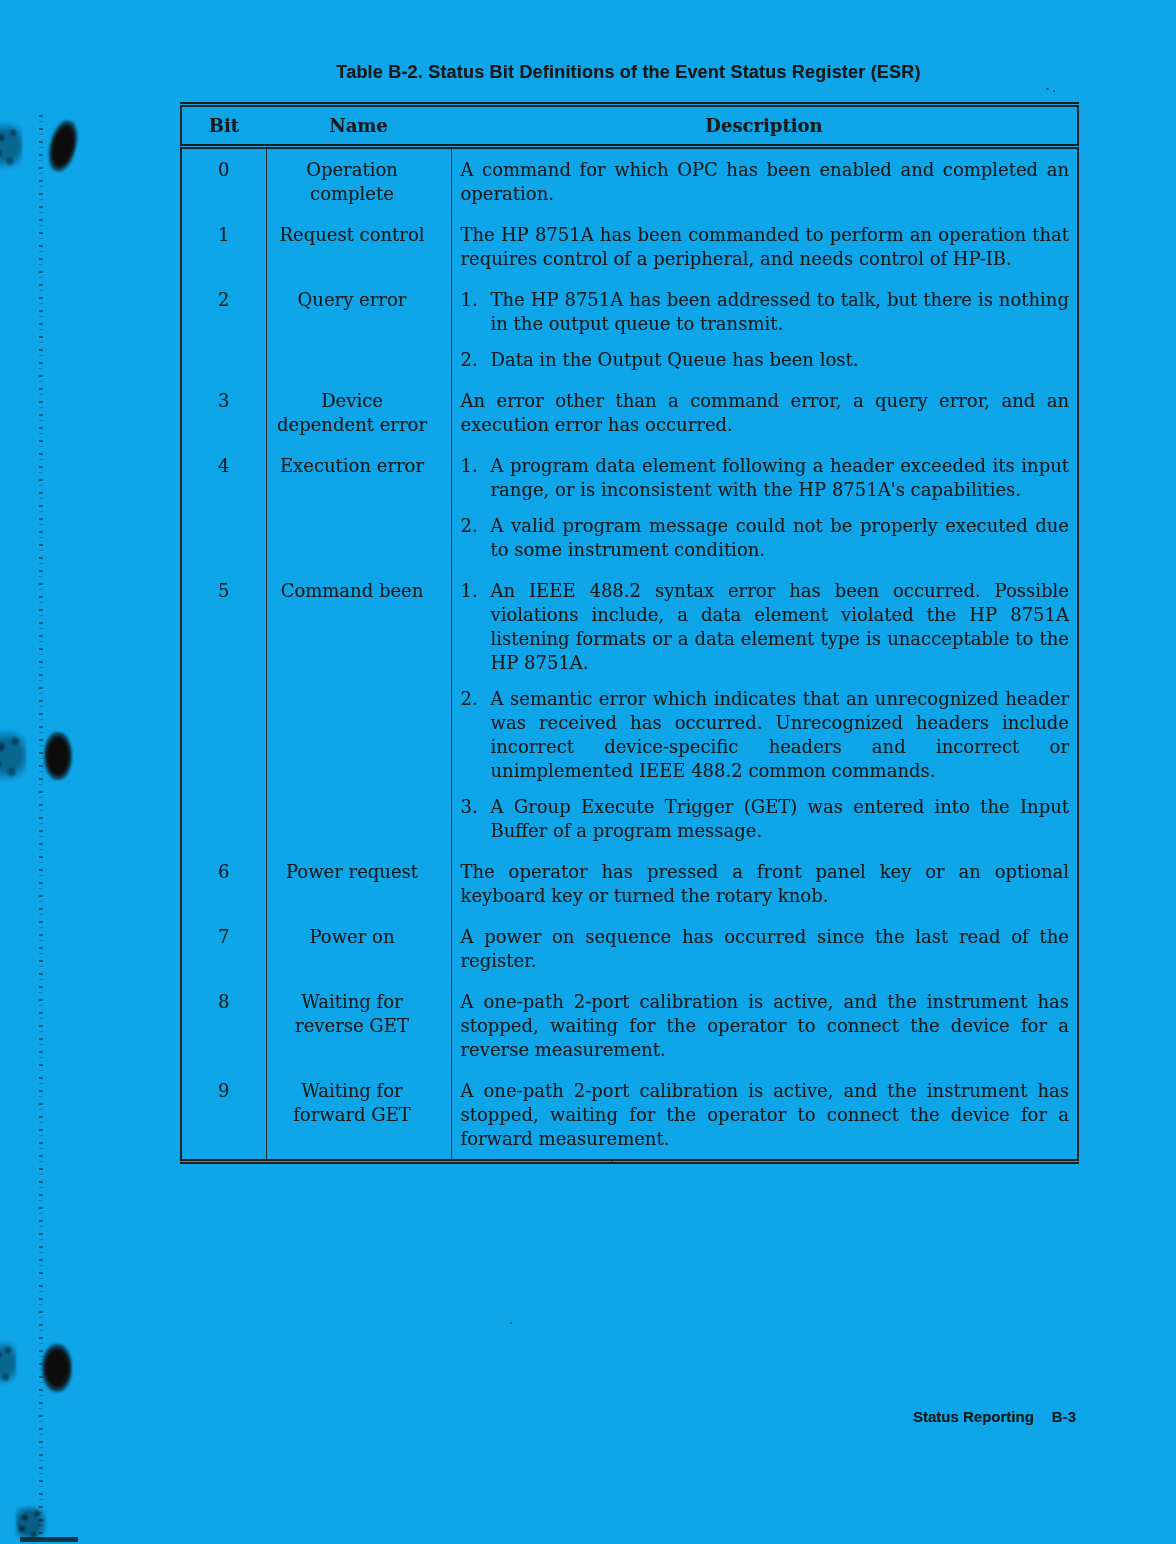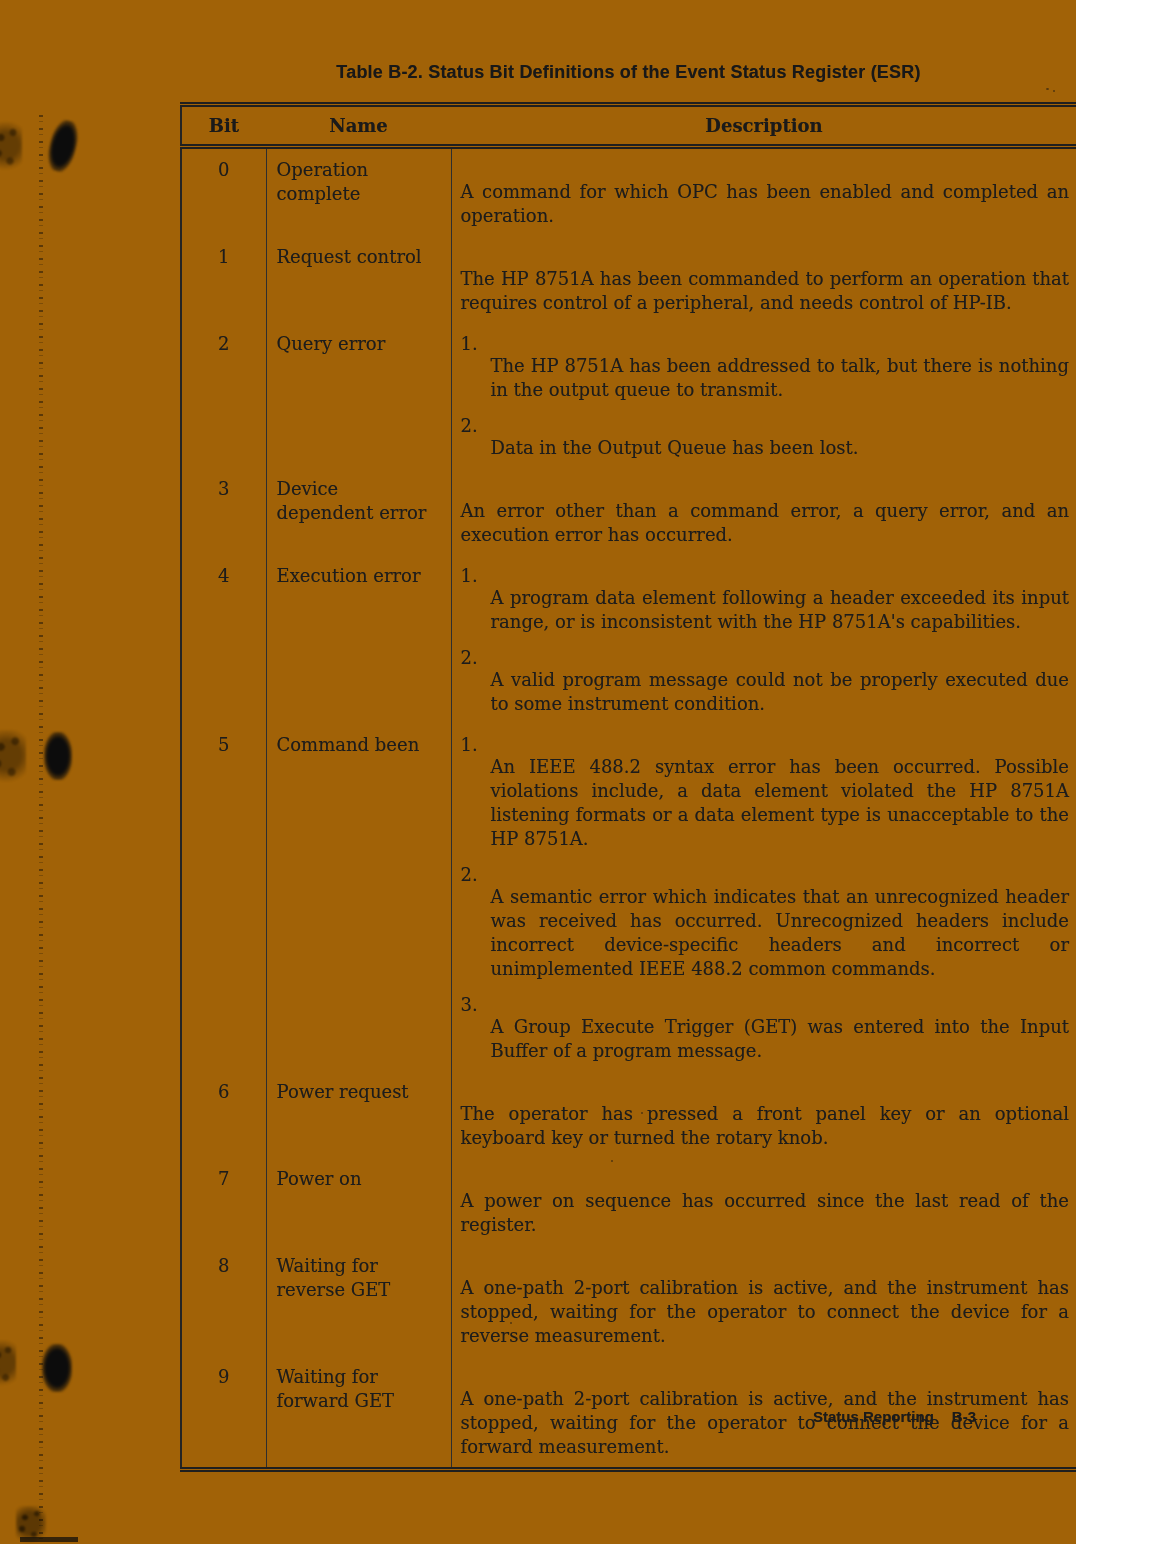--- a/index.html
+++ b/index.html
@@ -1,19 +1,19 @@
 <!DOCTYPE html>
 <html><head>
 <meta charset="utf-8">
 <style>
   html,body{margin:0;padding:0;background:#ffffff;}
   .page{
     position:relative;
-    width:1076px;height:1544px;
-    background:#a16207;
+    width:1176px;height:1544px;
+    background:#0ea5e9;
     overflow:hidden;
     font-family:"DejaVu Serif", serif;
     color:#1c1c1c;
     text-decoration:underline;
   }
   
   .doc-title{
     position:absolute;left:180px;top:62px;width:897px;
     text-align:center;
     font-family:"Liberation Sans", sans-serif;
@@ -38,30 +38,30 @@
   }
   table.esr td{
     vertical-align:top;font-size:18px;line-height:24px;
     padding-top:9px;padding-bottom:8px;
     text-shadow:0 0 .5px rgba(20,20,20,.35);
   }
   col.c1{width:85px;} col.c2{width:185px;} col.c3{width:627px;}
   td.c-bit{text-align:center;padding-left:2px;padding-right:2px;}
   td.c-name{
     border-left:1.5px solid #2e2e2e;
-    padding-left:10px;padding-right:23px;
+    padding-left:10px;padding-right:23px;text-align:center;
   }
   td.c-desc{
     border-left:1.5px solid #2e2e2e;
     padding-left:9px;padding-right:8px;
   }
   .desc-item{display:flex;}
   .desc-item + .desc-item{margin-top:12px;}
   .desc-item .num{flex:0 0 30px;}
-  .desc-item .txt{flex:1 1 auto;display:block;text-align:justify;margin-top:22px;}
+  .desc-item .txt{flex:1 1 auto;display:block;text-align:justify;}
   
   .footer{
     position:absolute;top:1408px;right:100px;
     font-family:"Liberation Sans", sans-serif;
     font-size:15px;font-weight:bold;color:#1b1b1b;
     text-shadow:0 0 .6px rgba(20,20,20,.45);
   }
   .footer .pageno{margin-left:18px;}
   
   .artifact{position:absolute;pointer-events:none;}

